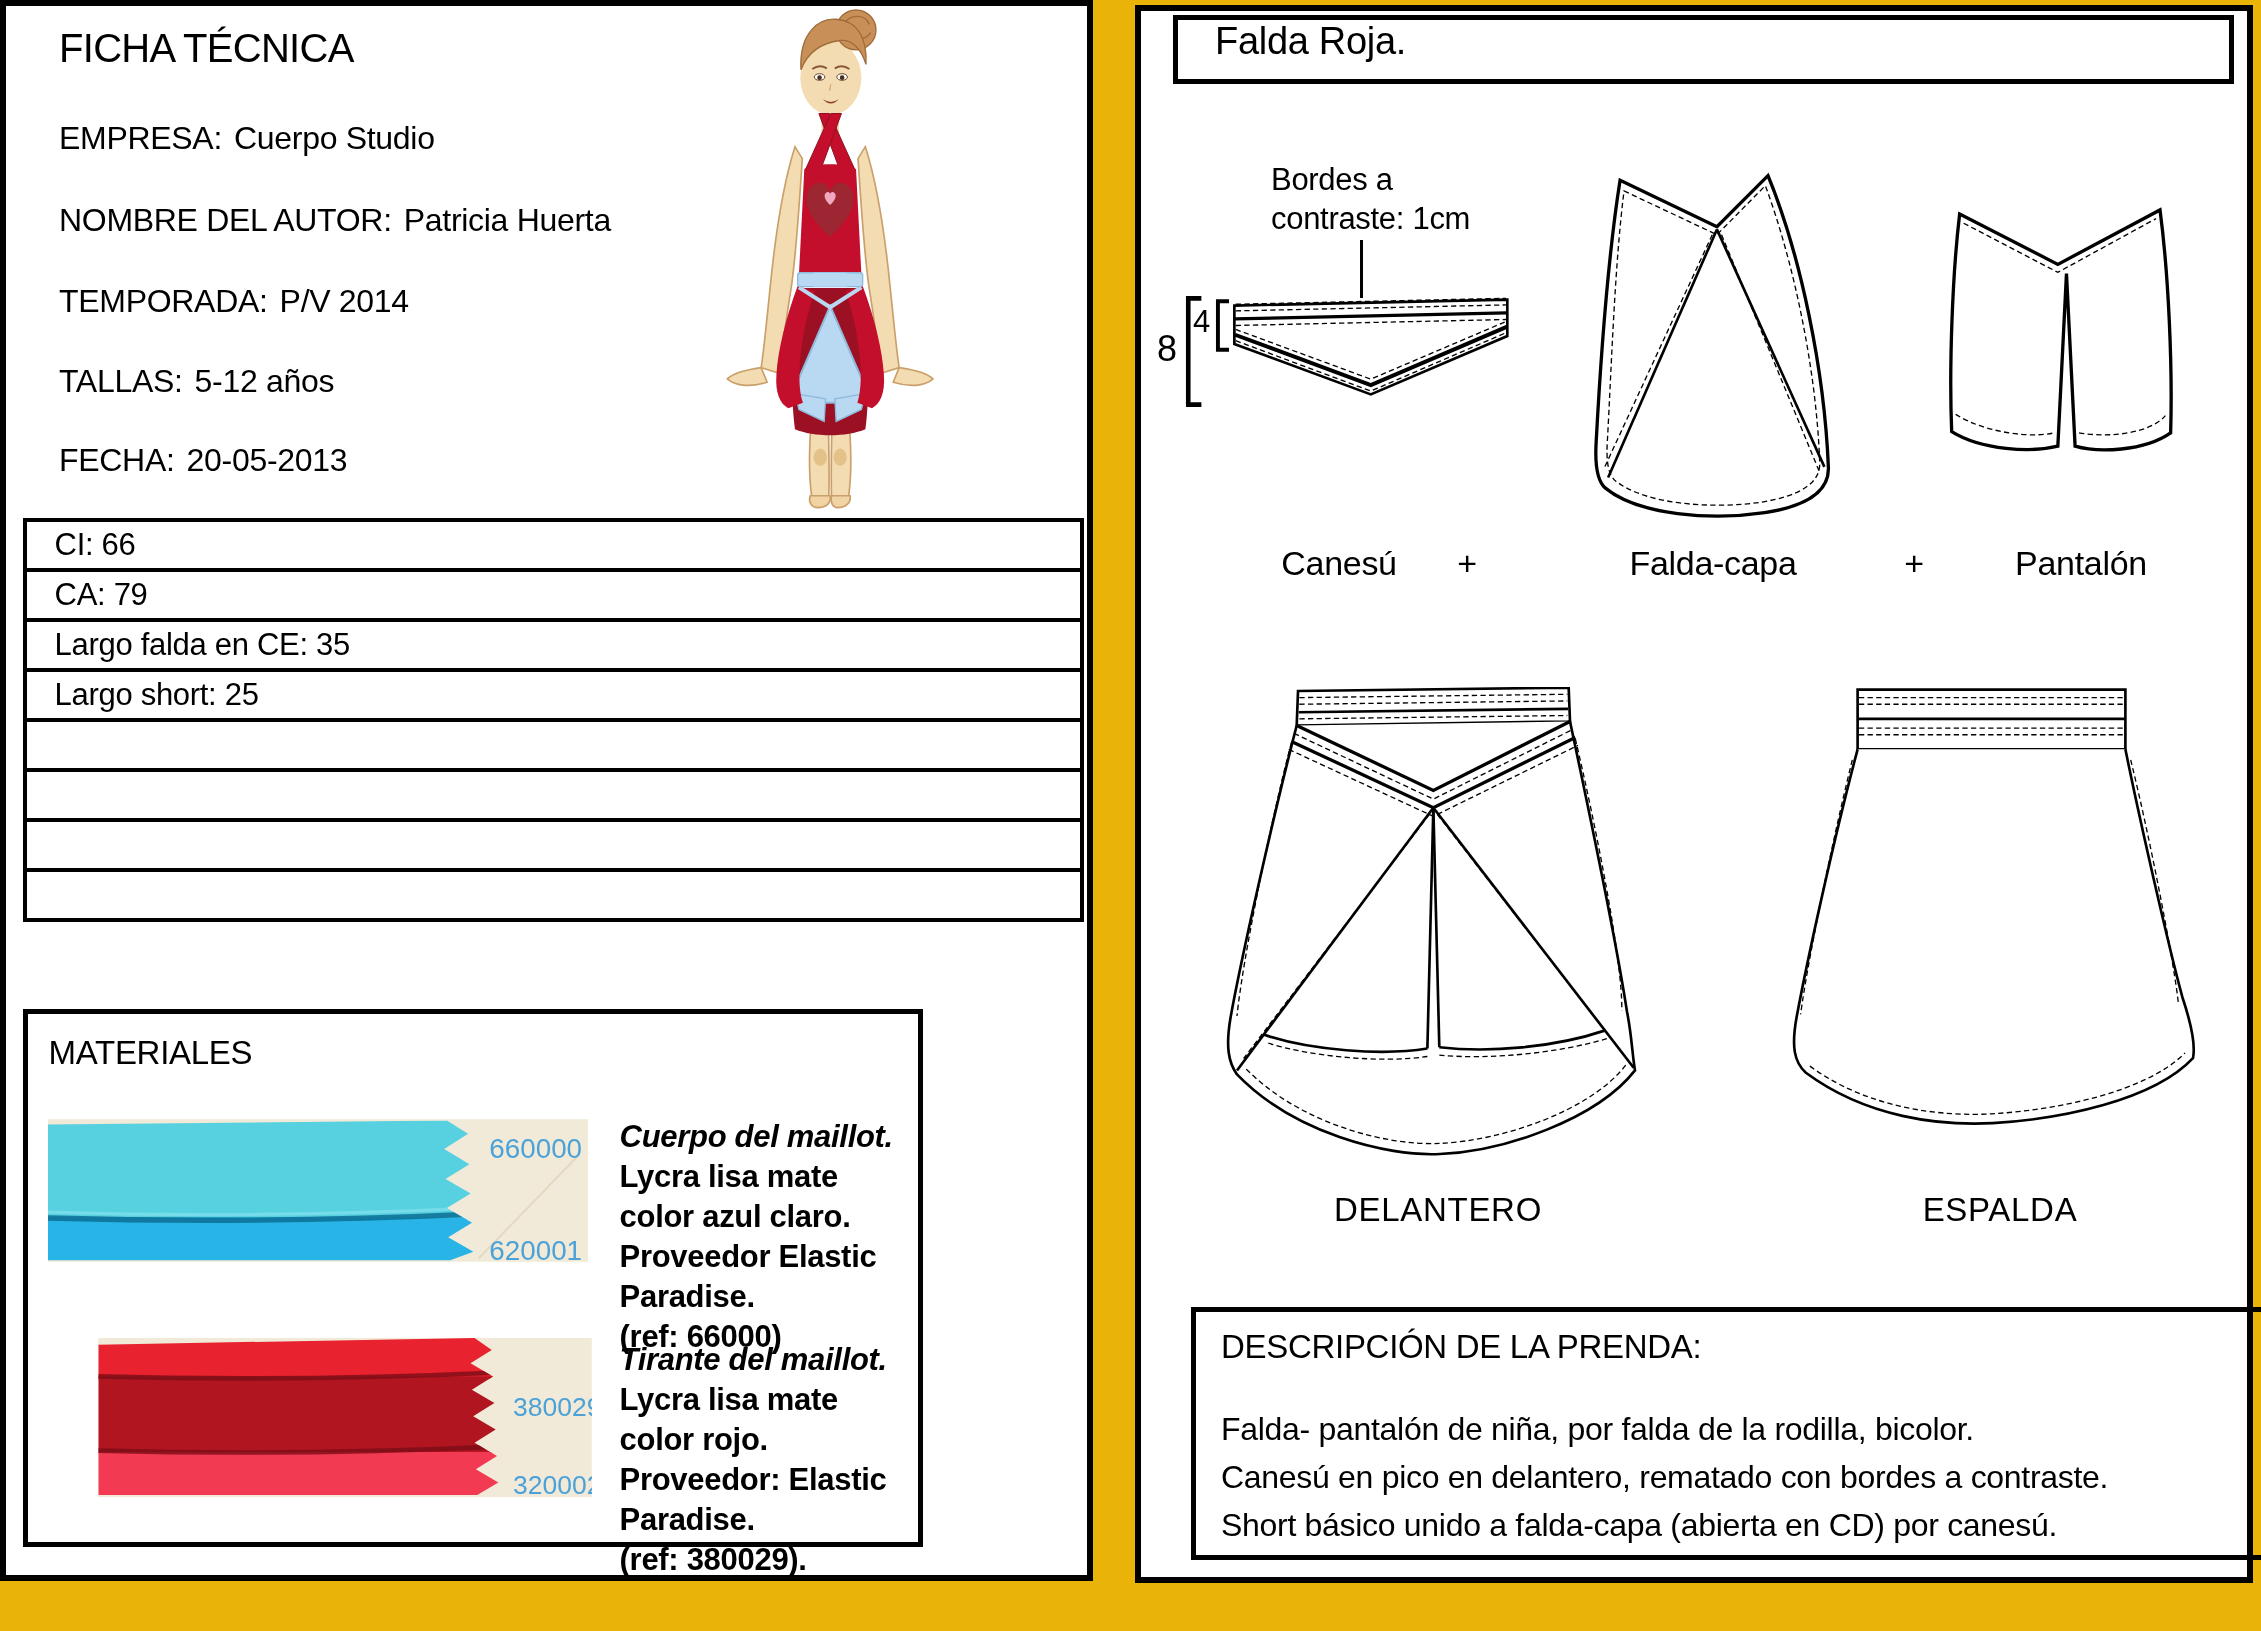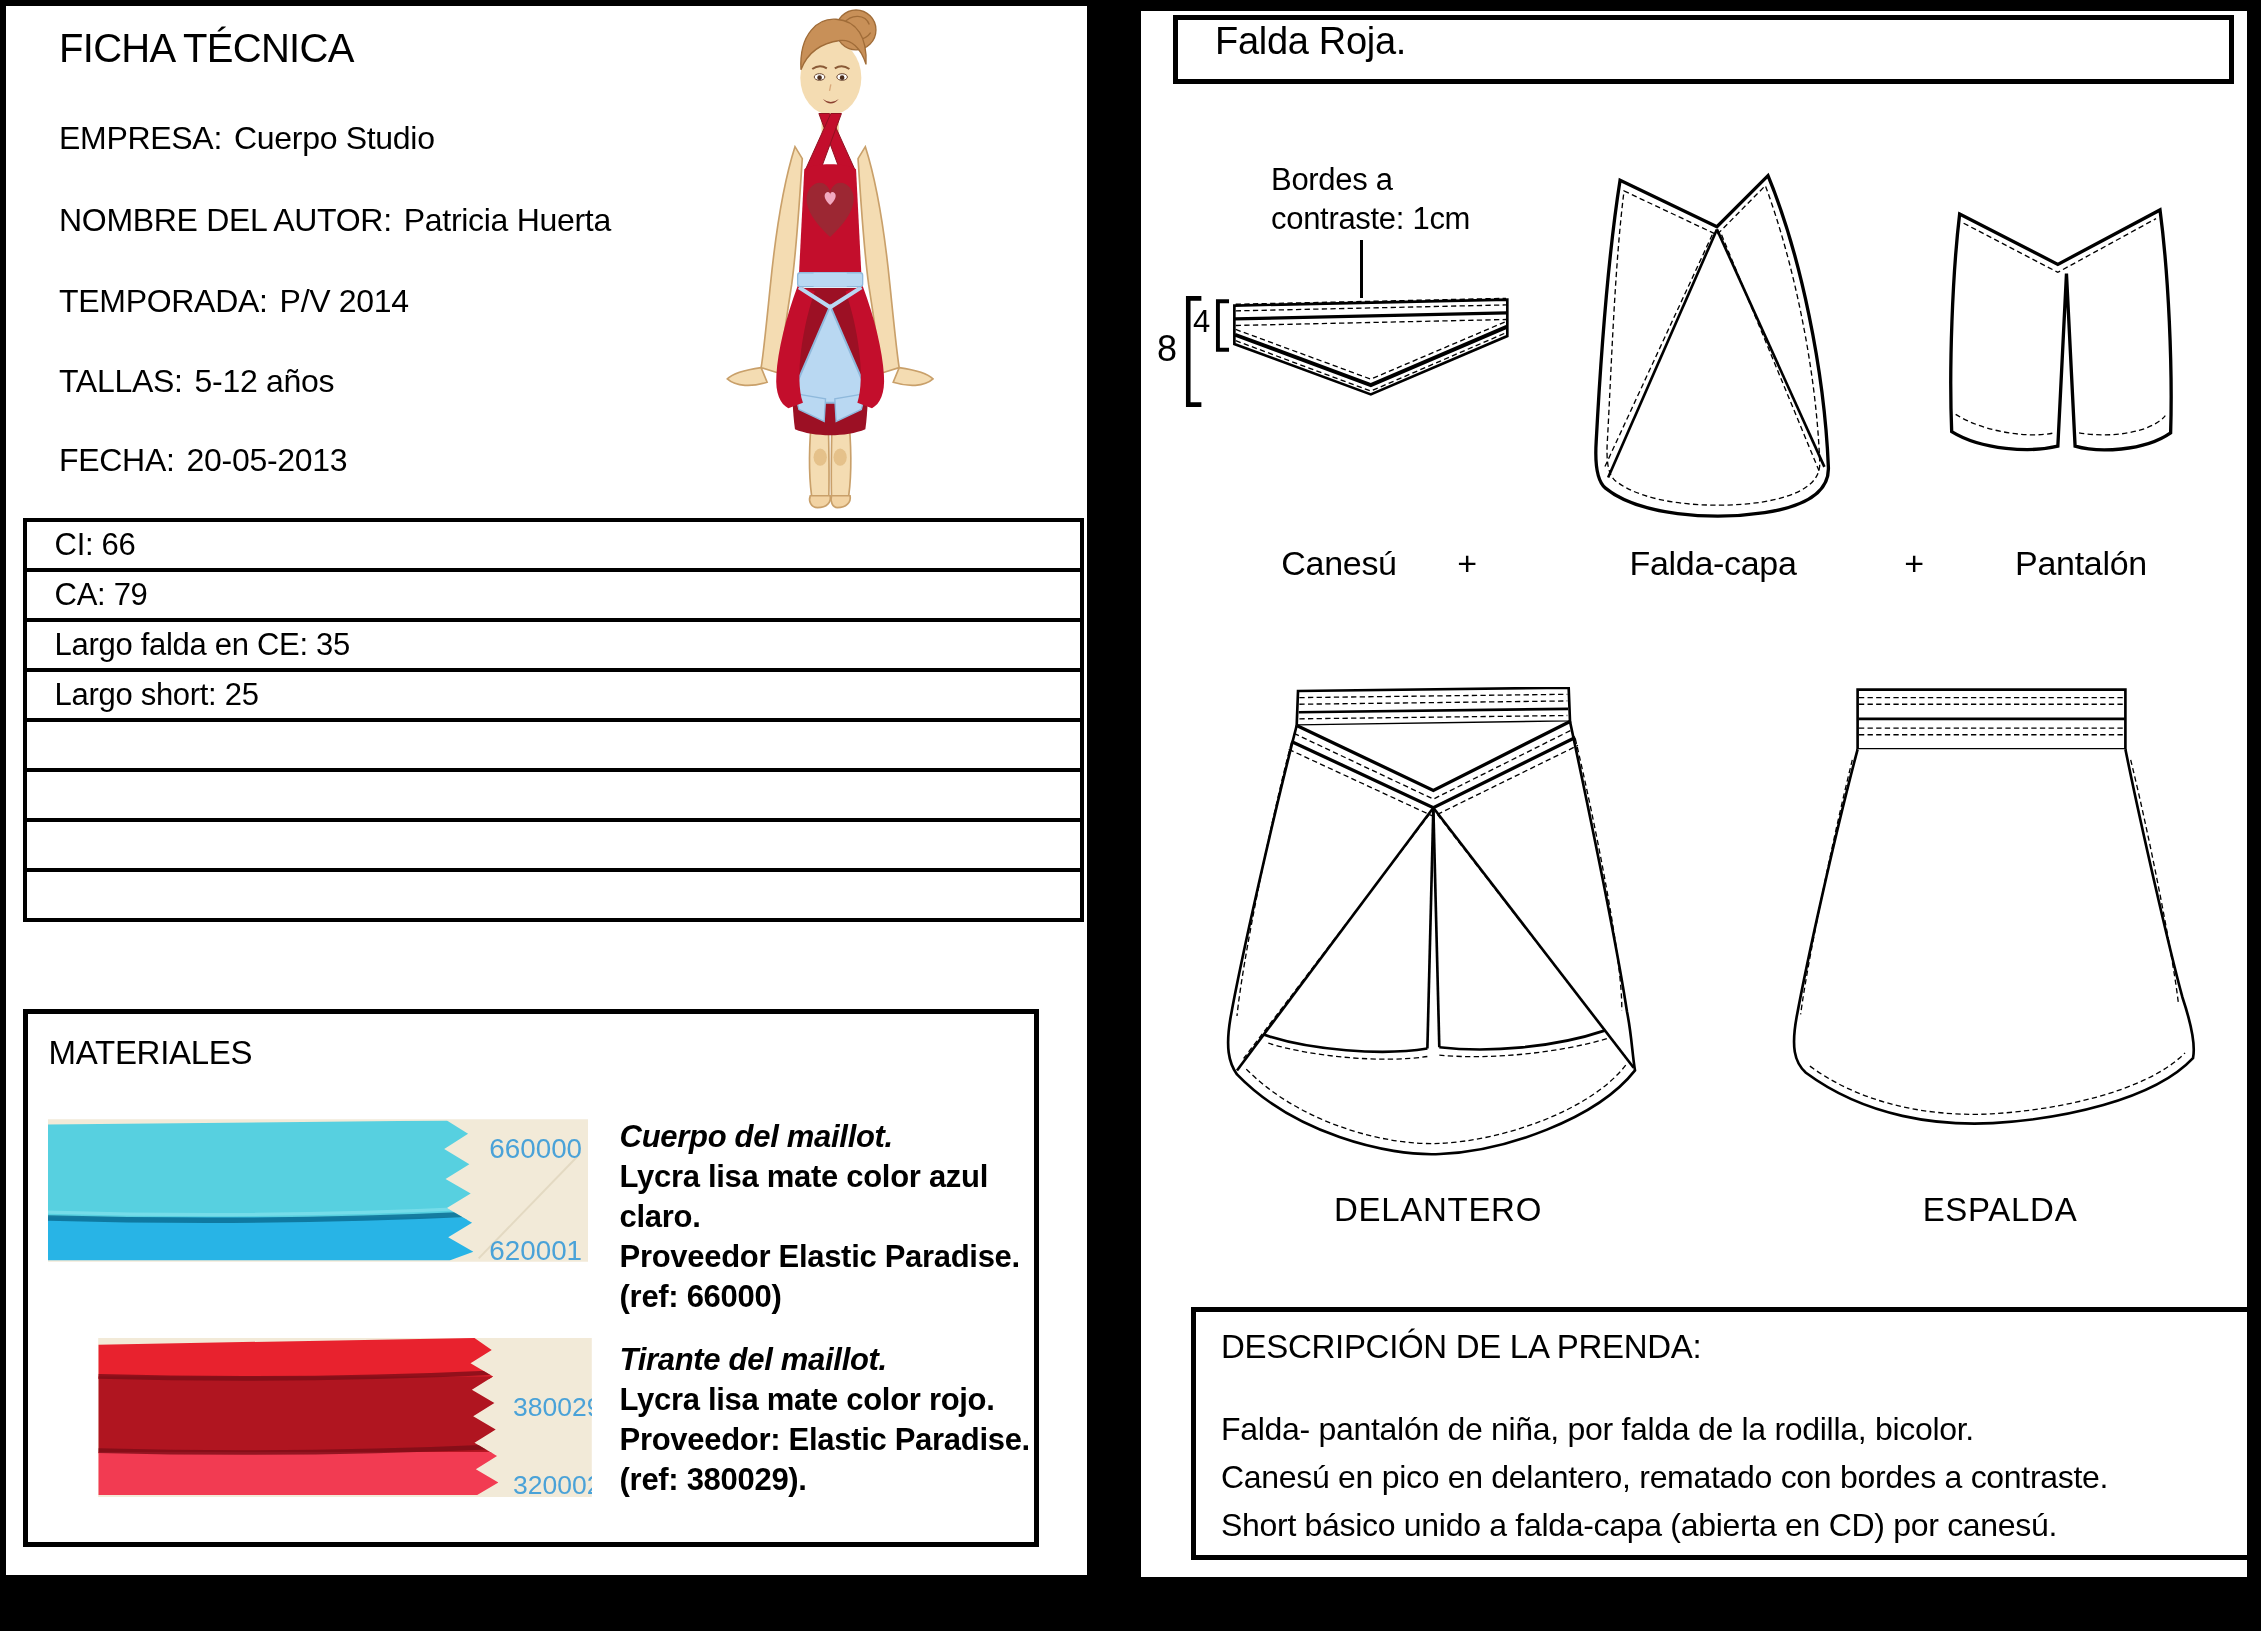--- a/index.html
+++ b/index.html
@@ -1,34 +1,34 @@
 <!DOCTYPE html>
 <html style="font-size:10.6px"><head>
 <meta charset="utf-8">
 <style>
   html,body{margin:0;padding:0;background:#ffffff;}
-  .page{position:relative;width:2261px;height:1631px;background:#000000;
+  .page{position:relative;width:2261px;height:1631px;background:#eab308;
         font-family:"Liberation Sans", sans-serif;color:#000;overflow:hidden;}
   .abs{position:absolute;}
   
   .left-panel{position:absolute;left:0;top:0;width:1093px;height:1581px;
               border:6.6px solid #000;box-sizing:border-box;background:#fff;}
   .ft-title{position:absolute;left:53px;top:20px;font-size:40px;letter-spacing:-0.7px;}
   .field{position:absolute;left:53px;font-size:32px;white-space:nowrap;letter-spacing:-0.3px;}
   .field .f-value{margin-left:12px;}
   
   .mtable{position:absolute;left:16.6px;top:512px;width:1061px;border:4px solid #000;
           box-sizing:border-box;background:#fff;}
   .mt-header{height:58px;border-bottom:4px solid #000;font-size:31px;
              display:flex;align-items:center;padding-left:17px;letter-spacing:-0.3px;}
   .mt-row{height:46px;border-bottom:4px solid #000;font-size:31px;
           display:flex;align-items:center;padding-left:28px;letter-spacing:-0.3px;}
   .mt-row:last-child{border-bottom:none;}
   
-  .materials-box{position:absolute;left:16.6px;top:1003px;width:1016px;height:538px;
+  .materials-box{position:absolute;left:16.6px;top:1003px;width:900px;height:538px;
                  border:5.3px solid #000;box-sizing:border-box;background:#fff;}
   .mat-title{position:absolute;left:21px;top:20px;font-size:33px;letter-spacing:-0.3px;}
   .swatch{position:absolute;}
   .mat-text{position:absolute;font-size:31px;line-height:40px;letter-spacing:-0.3px;font-weight:bold;}
   .mat-name{font-style:italic;}
   
   .right-panel{position:absolute;left:1135px;top:5.3px;width:1118px;height:1578px;
                border:6.6px solid #000;box-sizing:border-box;background:#fff;}
   .rp-titlebox{position:absolute;left:32px;top:4px;width:1061px;height:69px;
                border:5.3px solid #000;box-sizing:border-box;display:flex;}

